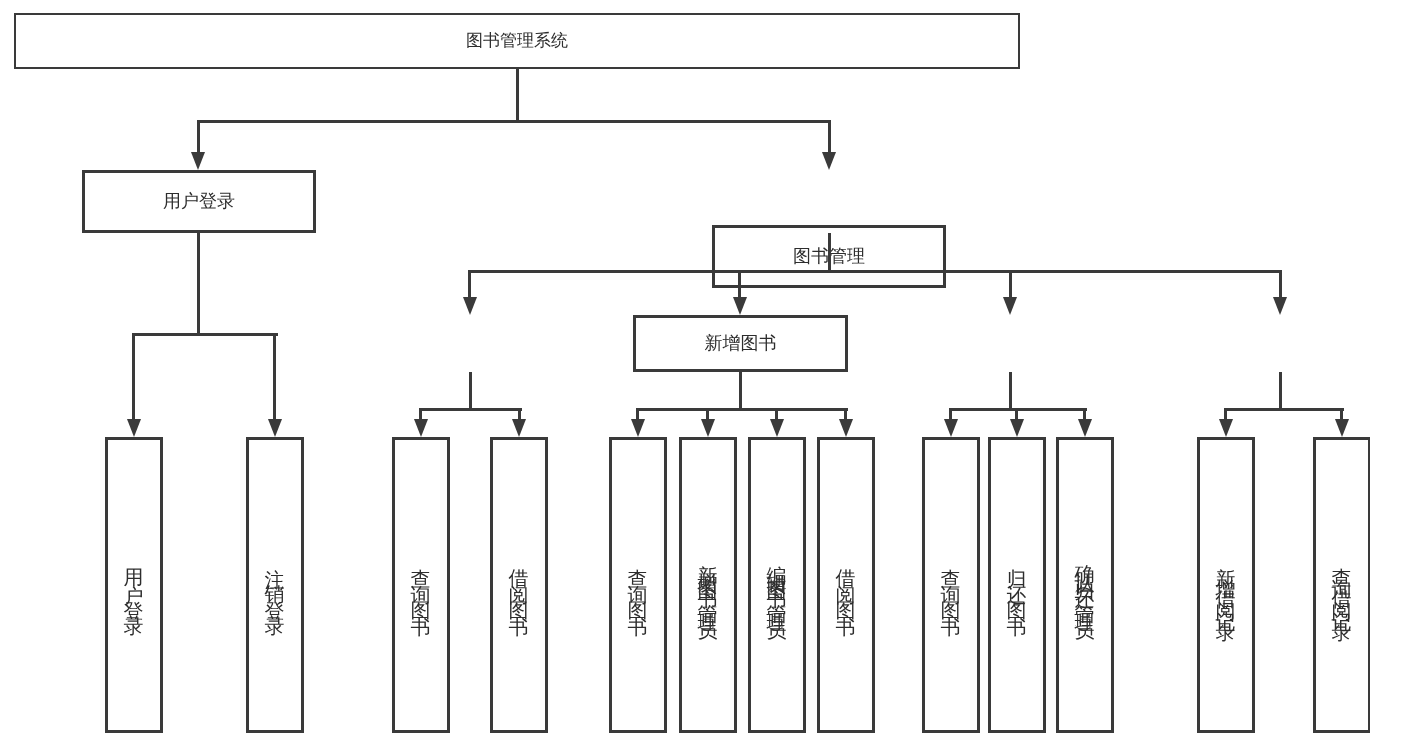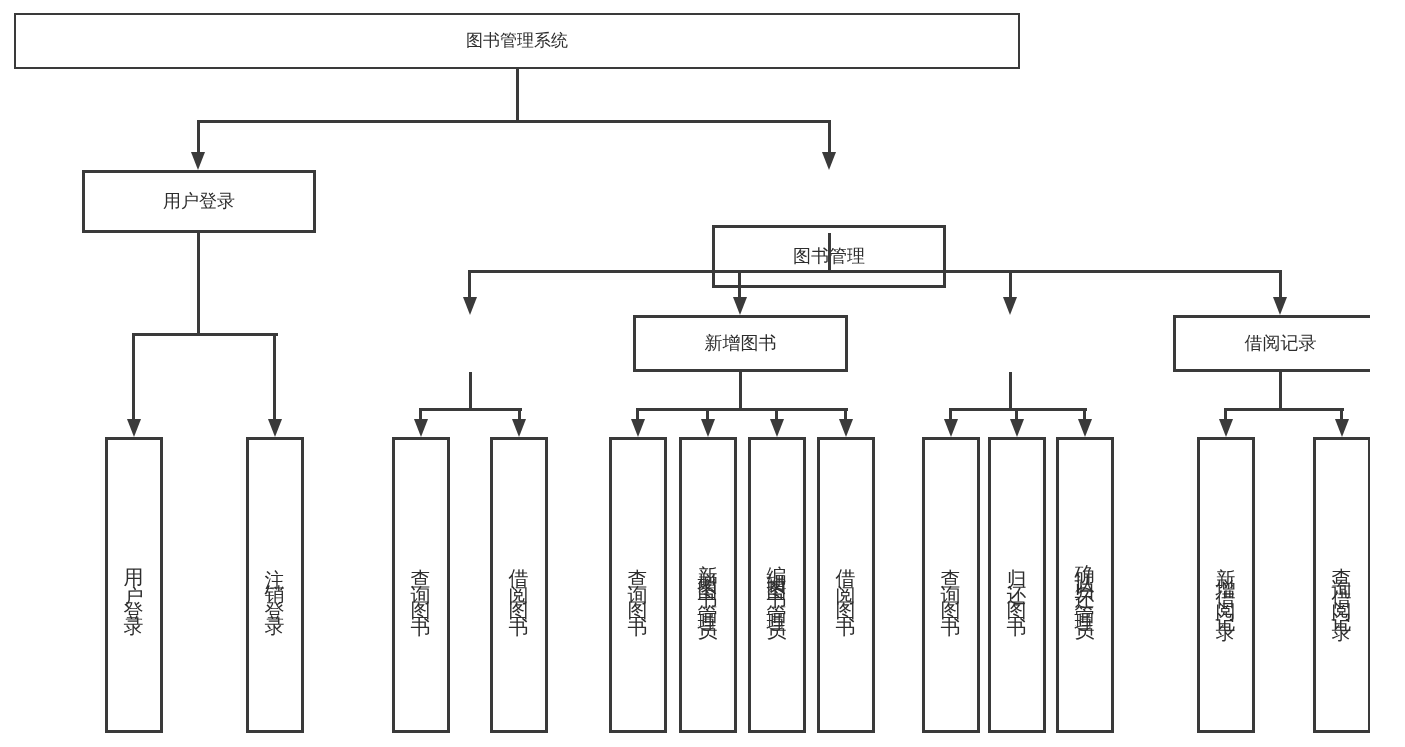--- a/index.html
+++ b/index.html
@@ -66,21 +66,20 @@
   <i class="vline" style="left:468px;top:270px;height:27px;"></i>
   <i class="arrow" style="left:463px;top:297px;"></i>
   <i class="vline" style="left:738px;top:270px;height:27px;"></i>
   <i class="arrow" style="left:733px;top:297px;"></i>
   <i class="vline" style="left:1009px;top:270px;height:27px;"></i>
   <i class="arrow" style="left:1003px;top:297px;"></i>
   <i class="vline" style="left:1279px;top:270px;height:27px;"></i>
   <i class="arrow" style="left:1273px;top:297px;"></i>
 
   <div class="box l3" style="left:633px;top:315px;width:215px;height:57px;">新增图书</div>
-  <div class="box l3" style="left:1173px;top:315px;width:215px;height:57px;">借阅记录</div>
 
   <i class="vline" style="left:469px;top:372px;height:36px;"></i>
   <i class="hline" style="left:419px;top:408px;width:103px;"></i>
   <i class="vline" style="left:419px;top:408px;height:11px;"></i>
   <i class="arrow" style="left:414px;top:419px;"></i>
   <i class="vline" style="left:518px;top:408px;height:11px;"></i>
   <i class="arrow" style="left:512px;top:419px;"></i>
 
   <i class="vline" style="left:739px;top:372px;height:36px;"></i>
   <i class="hline" style="left:636px;top:408px;width:212px;"></i>

